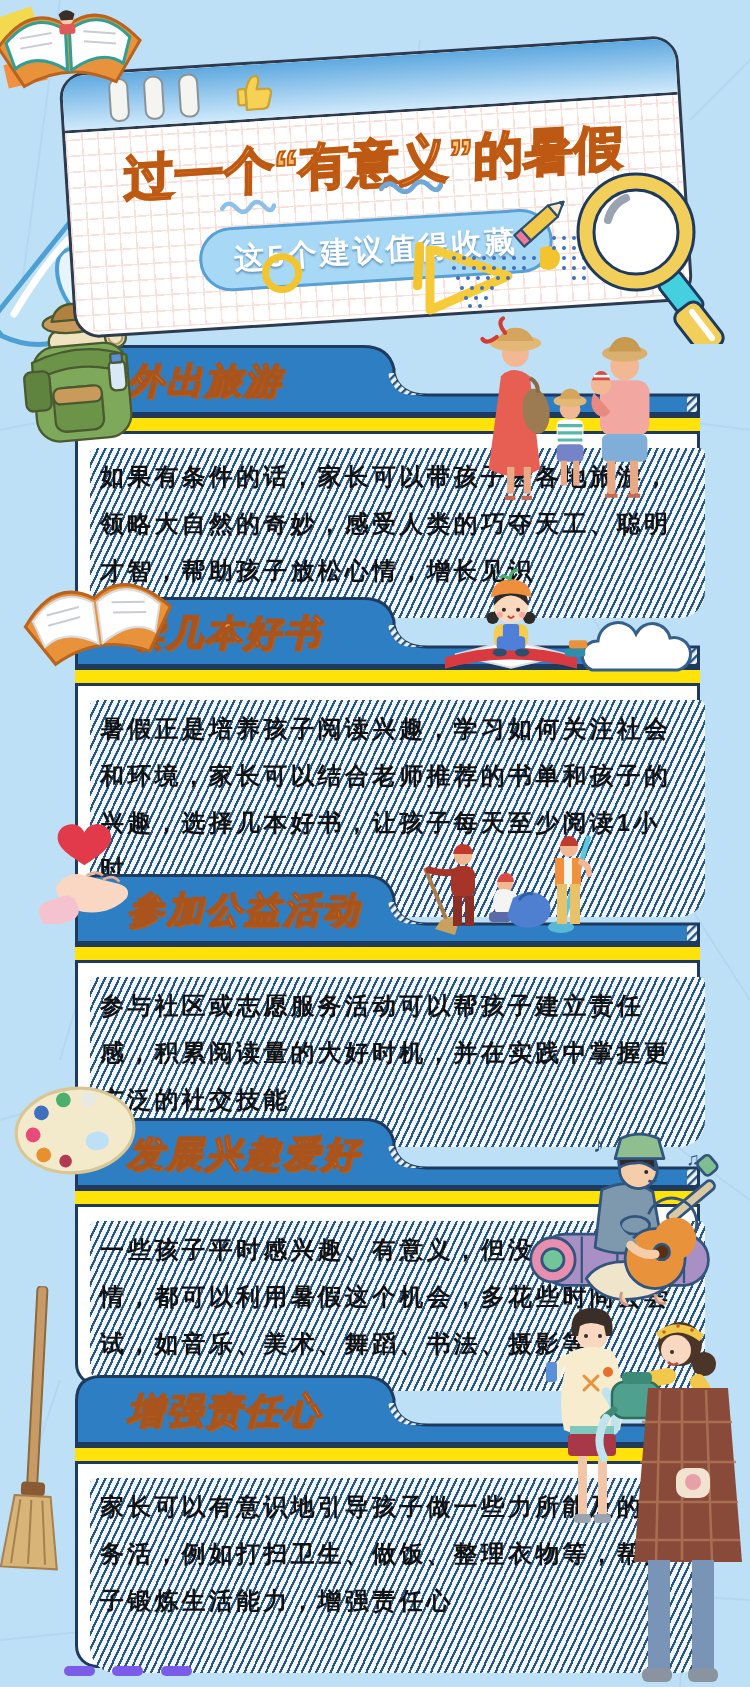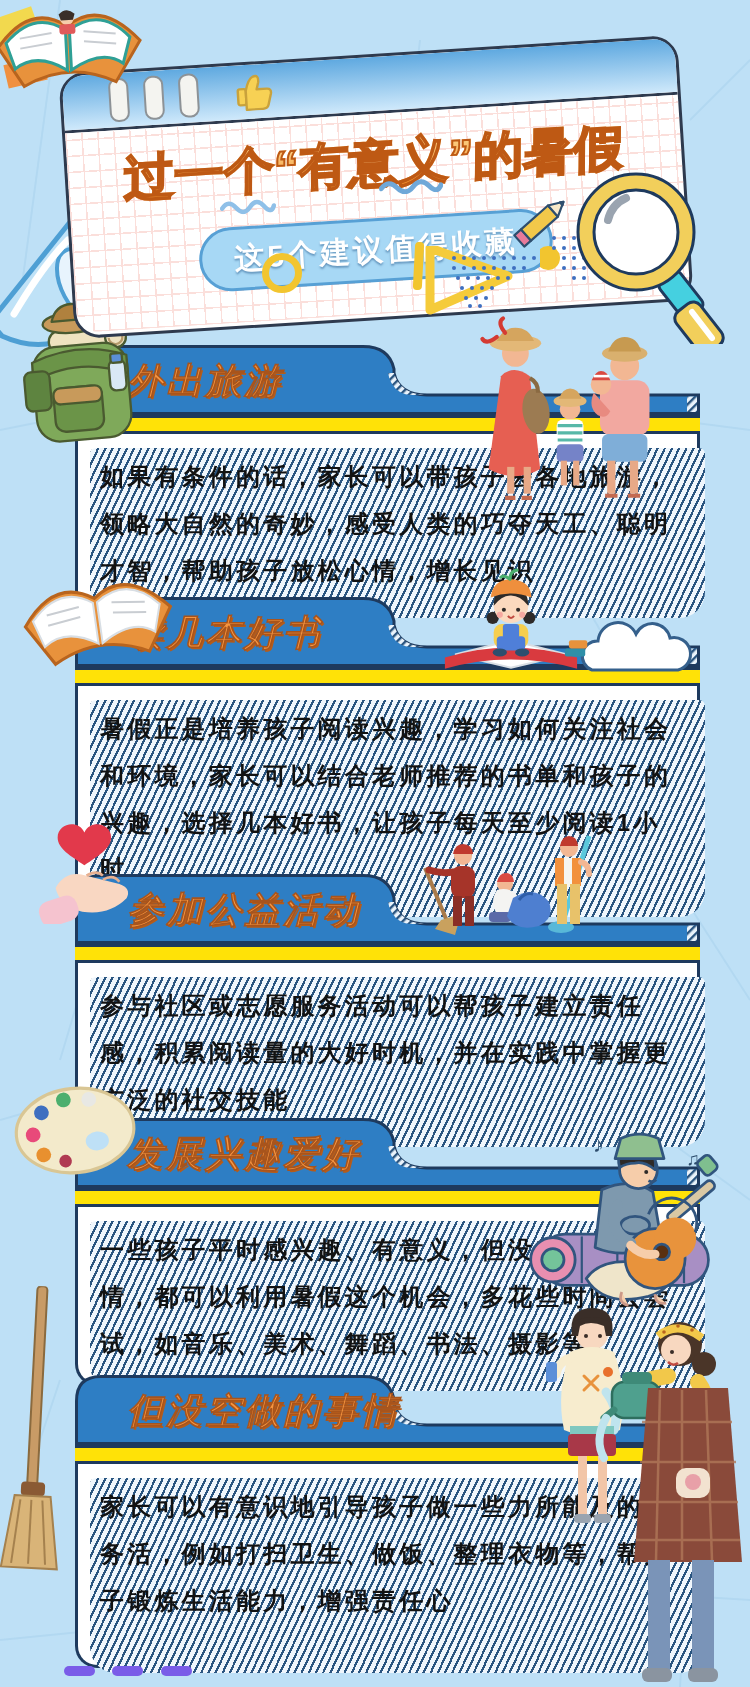--- a/index.html
+++ b/index.html
@@ -21,21 +21,21 @@
     -webkit-background-clip:text;background-clip:text;color:transparent;
     -webkit-text-stroke:2px #BE5914;transform:skewX(-4deg);}
   .banner{position:absolute;left:126px;top:104px;width:348px;height:58px;background:#A7D8F5;
     border:3.5px solid #57A0D5;border-radius:32px;display:flex;align-items:center;justify-content:center;}
   .banner-text{font-size:30px;font-weight:900;color:#fff;letter-spacing:3px;white-space:nowrap;
     text-shadow:0 2px 2px rgba(40,90,140,.5);}
   .pencil{position:absolute;right:-30px;top:-26px;}
   
   .sec{position:absolute;left:75px;width:625px;z-index:3;}
   .sec-head{position:relative;height:70px;}
-  .sec-title{position:absolute;left:52px;top:12px;font-size:36px;font-weight:400;font-style:italic;
+  .sec-title{position:absolute;left:52px;top:12px;font-size:36px;font-weight:700;font-style:italic;
     letter-spacing:3px;color:#F79640;-webkit-text-stroke:1.6px #A8541C;white-space:nowrap;
     text-shadow:2px 2px 0 #B65C1A;}
   .sec-yellow{height:13px;background:#FFE207;border-top:3px solid #1E3A5E;border-bottom:3px solid #1E3A5E;}
   .sec-box{position:relative;z-index:0;background:#fff;border:3px solid #1E3A5E;border-top:none;
     border-radius:0 0 22px 22px;padding:20px 24px 16px 22px;min-height:128px;}
   .sec-box::after{content:"";position:absolute;z-index:-1;left:12px;top:14px;right:-8px;bottom:-8px;
     border-radius:6px 6px 26px 26px;
     background:repeating-linear-gradient(115deg,#2A5580 0 2.2px,#EFF6FC 2.2px 6.5px);}
   .sec-text{font-size:24px;font-weight:700;color:#121212;letter-spacing:3.2px;line-height:1.95;}
   .illu{position:absolute;z-index:5;}
@@ -452,21 +452,21 @@
     <text x="146" y="56" font-size="16" fill="#2E4E6E">♫</text>
   </svg>
 
   <section class="sec" style="top:1375px">
     <div class="sec-head">
       <svg width="625" height="70" viewBox="0 0 625 70">
         <path d="M26 1.5 H288 Q314 1.5 319 24 V28 Q324 50 352 50 H623.5 V68.5 H1.5 V26 Q1.5 1.5 26 1.5 Z" fill="#2E7EC4" stroke="#1E3A5E" stroke-width="3"></path>
         <path d="M319 28 q6 20 30 22 h-14 q-18-2-22-22 Z" fill="url(#h1)"></path>
         <rect x="612" y="51.5" width="10" height="15.5" fill="url(#h1)"></rect>
       </svg>
-      <span class="sec-title">但没空做的事情</span>
+      <span class="sec-title">增强责任心</span>
     </div>
     <div class="sec-yellow"></div>
     <div class="sec-box" style="height:165px">
       <div class="sec-text">家长可以有意识地引导孩子做一些力所能及的家务活，例如打扫卫生、做饭、整理衣物等，帮孩子锻炼生活能力，增强责任心</div>
     </div>
   </section>
 
   <svg class="illu" width="66" height="290" viewBox="0 0 66 290" style="left:2px;top:1286px;transform:rotate(3deg)">
     <rect x="28" y="0" width="10" height="200" rx="4" fill="#C89B66" stroke="#8A6A3E" stroke-width="2"></rect>
     <rect x="22" y="196" width="24" height="14" rx="4" fill="#8A5A34"></rect>

